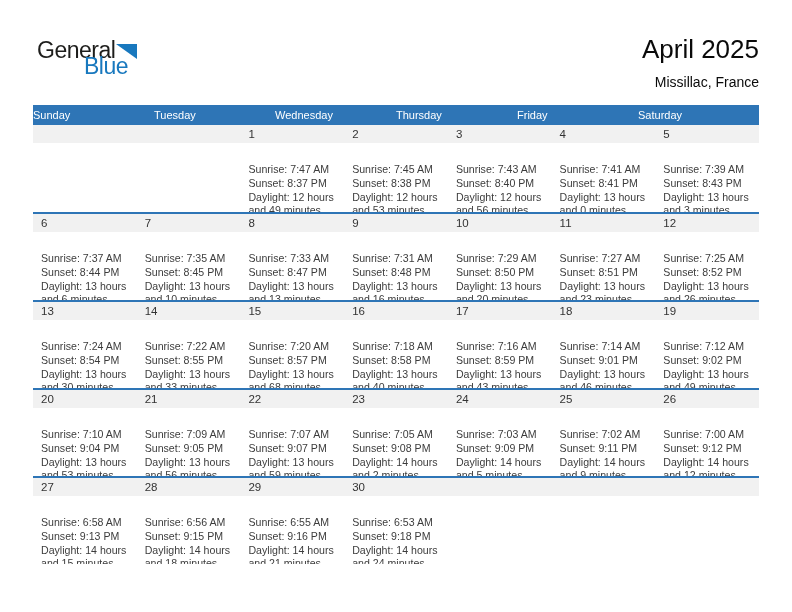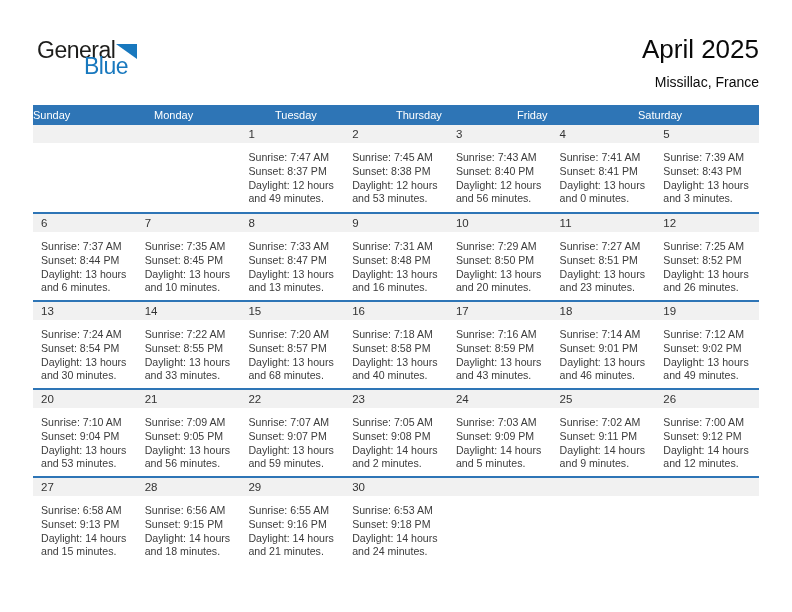--- a/index.html
+++ b/index.html
@@ -52,21 +52,21 @@
   .week-row {
     display: flex; height: 88px; border-top: 2px solid var(--blue);
     background: #ffffff;
   }
   .week-row:first-of-type { border-top: none; height: 87px; }
   .day-cell { flex: 1; overflow: hidden; }
   .day-num {
     height: 18px; line-height: 18px; background: var(--band);
     font-size: 11.5px; color: #333333; padding-left: 8px;
   }
-  .day-details { padding: 8px 6px 0 8px; }
+  .day-details { padding: 20px 6px 0 8px; }
   .detail-line {
     font-size: 10.6px; line-height: 13.8px; color: #3c3c3c; white-space: nowrap;
   }
 </style>
 </head>
 <body>
 
 <div class="page">
 
   <div class="logo">
@@ -78,22 +78,22 @@
     </div>
     <div class="logo-bottom">Blue</div>
   </div>
 
   <div class="title">April 2025</div>
   <div class="subtitle">Missillac, France</div>
 
   <div class="calendar">
     <div class="weekday-row">
         <div class="weekday-cell">Sunday</div>
-        <div class="weekday-cell">Monday</div>
         <div class="weekday-cell">Tuesday</div>
+        <div class="weekday-cell">Wednesday</div>
         <div class="weekday-cell">Thursday</div>
         <div class="weekday-cell">Friday</div>
         <div class="weekday-cell">Saturday</div>
       </div>
     <div>
         <div class="week-row">
           <div class="day-cell">
             <div class="day-num"></div>
           </div>
           <div class="day-cell">

